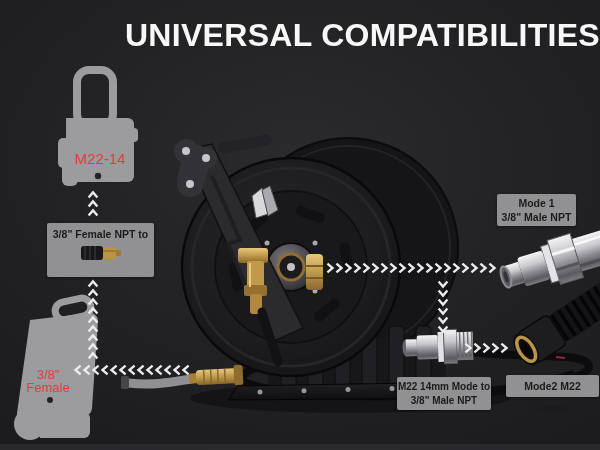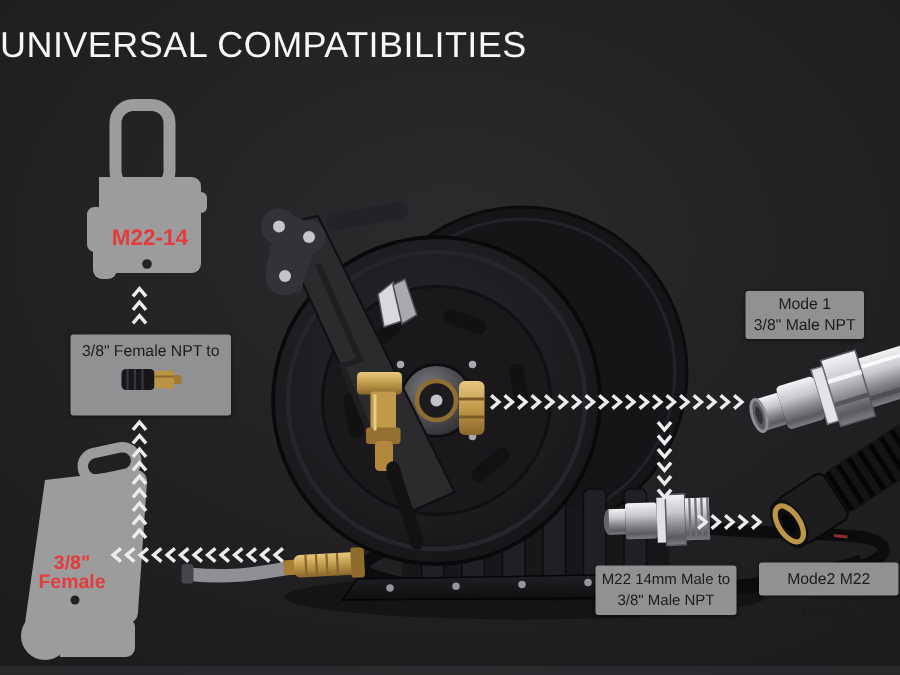--- a/index.html
+++ b/index.html
@@ -3,35 +3,35 @@
 <meta charset="utf-8">
 <style>
   html,body { margin:0; padding:0; background:#0e0e10; }
   .stage {
     position:relative; width:600px; height:450px; overflow:hidden;
     background: radial-gradient(ellipse 480px 340px at 50% 36%, #2b2b2e 0%, #232326 45%, #1c1c1f 100%);
     font-family:"Liberation Sans", sans-serif;
   }
   .floor-line { position:absolute; left:0; bottom:0; width:600px; height:6px; background:#35353a; opacity:.5; }
   .title {
-    position:absolute; top:17px; left:0; width:600px; text-align:left;
-    color:#f7f7f7; font-weight:normal; font-size:24px; letter-spacing:.3px; white-space:nowrap;
+    position:absolute; top:17px; left:0; width:600px; text-align:right;
+    color:#f7f7f7; font-weight:bold; font-size:32px; letter-spacing:.3px; white-space:nowrap;
   }
   svg.art { position:absolute; left:0; top:0; }
   .label-box {
     position:absolute; background:#919193; color:#1b1b1b; text-align:center;
-    font-weight:normal; border-radius:2px; box-sizing:border-box;
+    font-weight:bold; border-radius:2px; box-sizing:border-box;
     box-shadow:0 1px 3px rgba(0,0,0,.45);
   }
   .lb-line { display:block; }
   #box-adapter-left  { left:47px;  top:223px; width:107px; height:54px; font-size:10.5px; line-height:13px; padding-top:5px; }
   #box-mode1         { left:497px; top:194px; width:79px;  height:32px; font-size:10.5px; line-height:14px; padding-top:2px; }
   #box-adapter-right { left:397px; top:377px; width:94px;  height:33px; font-size:10px;   line-height:14px; padding-top:3px; }
   #box-mode2         { left:506px; top:375px; width:93px;  height:22px; font-size:10.5px; line-height:22px; }
-  .red-label { position:absolute; color:#e23c3c; font-weight:bold; text-align:center; }
+  .red-label { position:absolute; color:#e23c3c; font-weight:normal; text-align:center; }
   #red-top    { left:68px; top:150px; width:64px; font-size:15px; }
   #red-bottom { left:16px; top:368px; width:64px; font-size:13px; line-height:13px; }
   .adapter-icon-wrap { margin-top:2px; height:20px; }
 </style>
 </head>
 <body>
 
 <div class="stage">
 
   <svg class="art" width="600" height="450" viewBox="0 0 600 450">
@@ -319,20 +319,20 @@
       </svg>
     </div>
   </div>
 
   <div class="label-box" id="box-mode1">
     <span class="lb-line">Mode 1</span>
     <span class="lb-line">3/8" Male NPT</span>
   </div>
 
   <div class="label-box" id="box-adapter-right">
-    <span class="lb-line">M22 14mm Male to</span>
+    <span class="lb-line">M22 14mm Mode to</span>
     <span class="lb-line">3/8" Male NPT</span>
   </div>
 
   <div class="label-box" id="box-mode2">Mode2 M22 Female</div>
 
   <div class="floor-line"></div>
 </div>
 
 </body></html>

